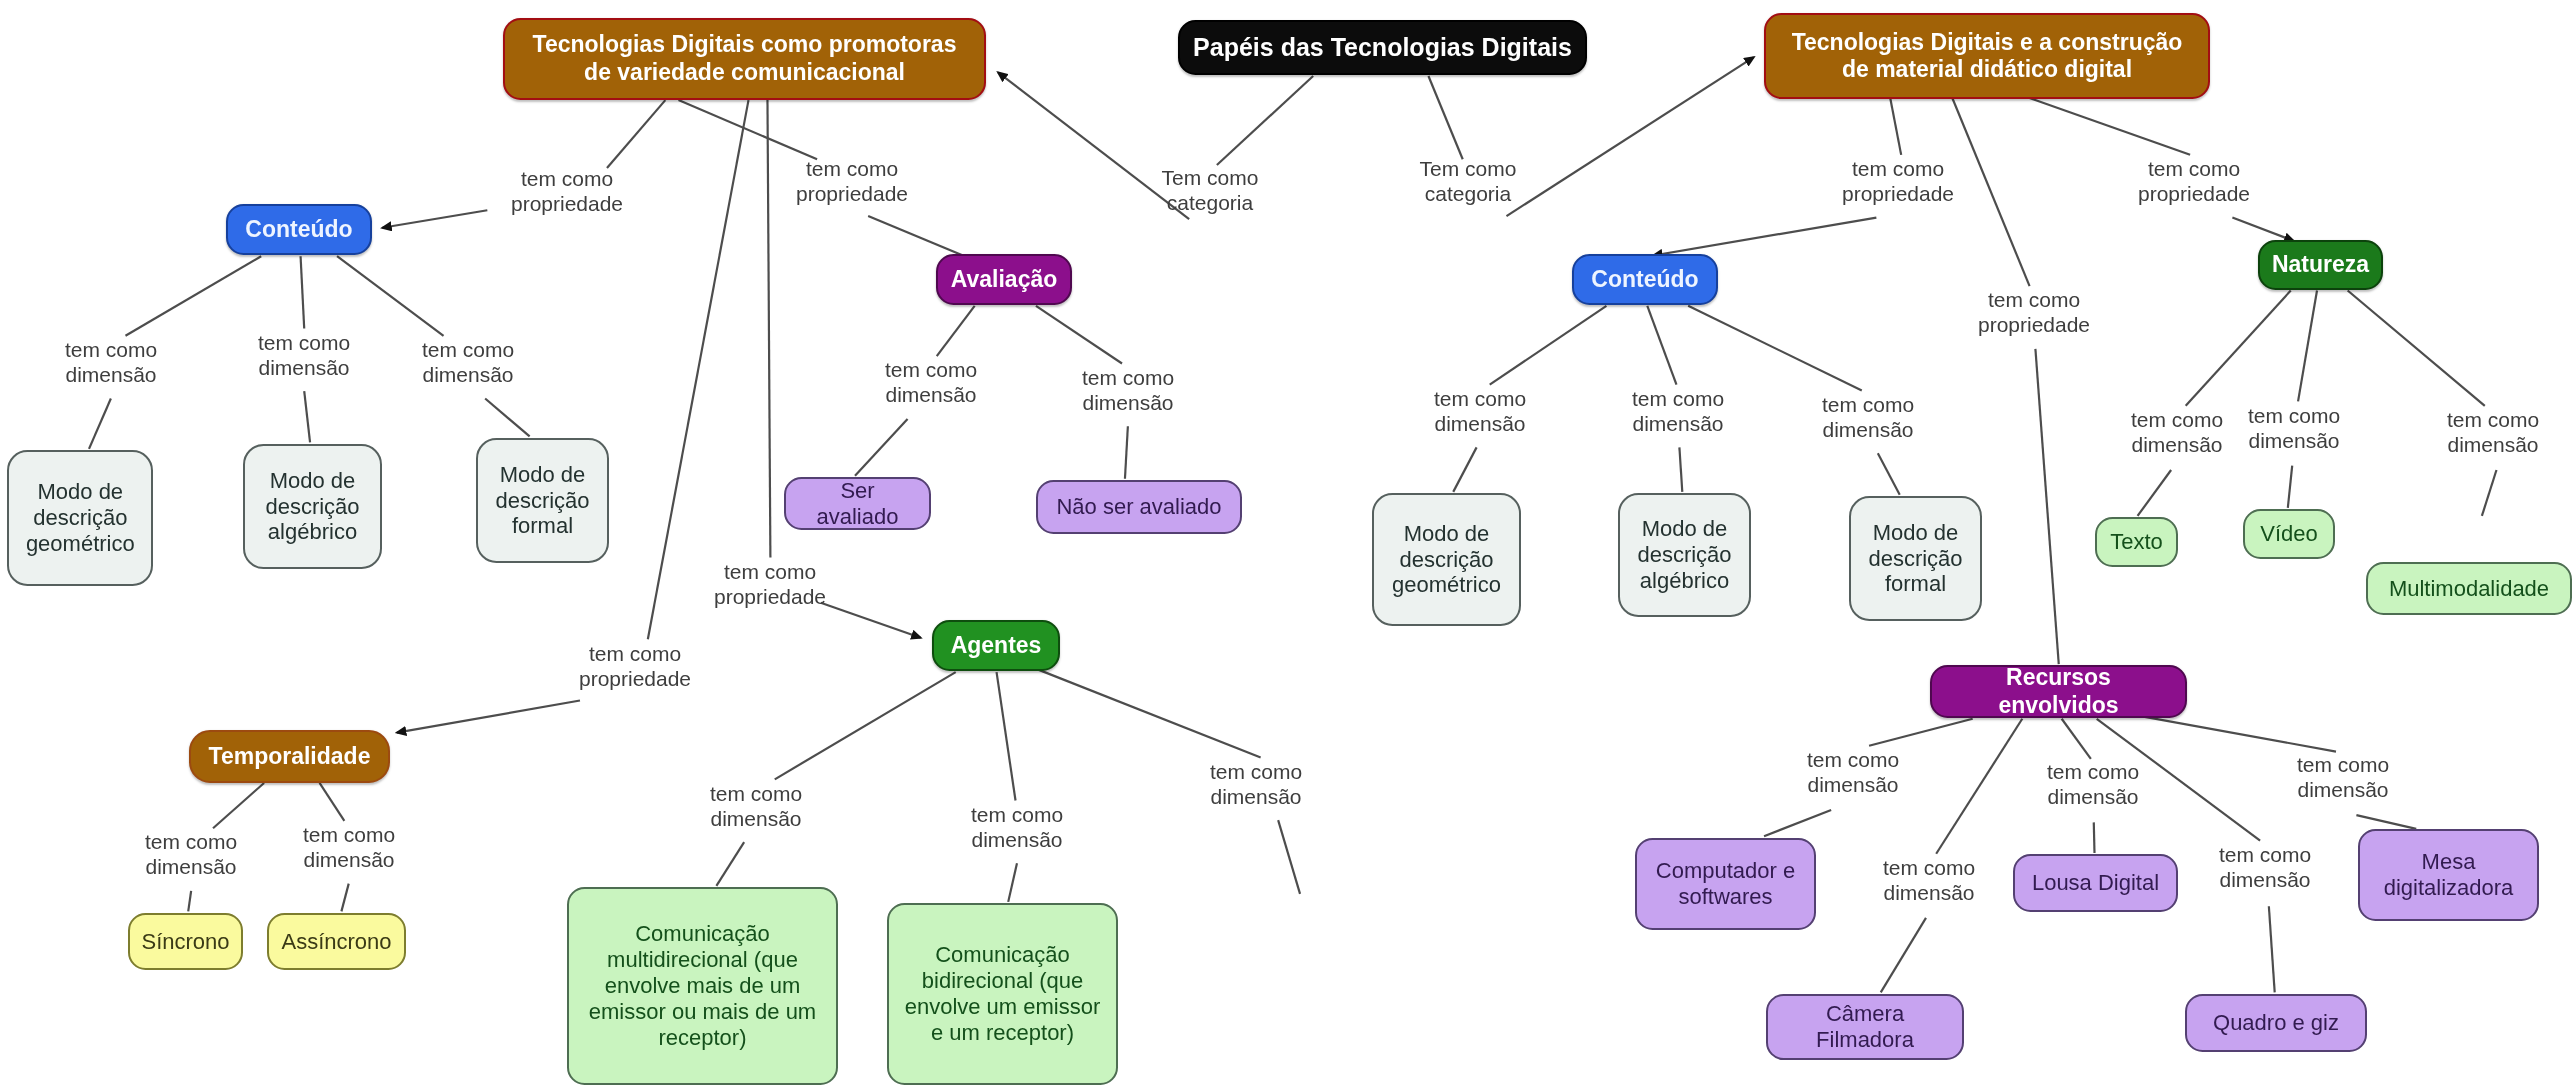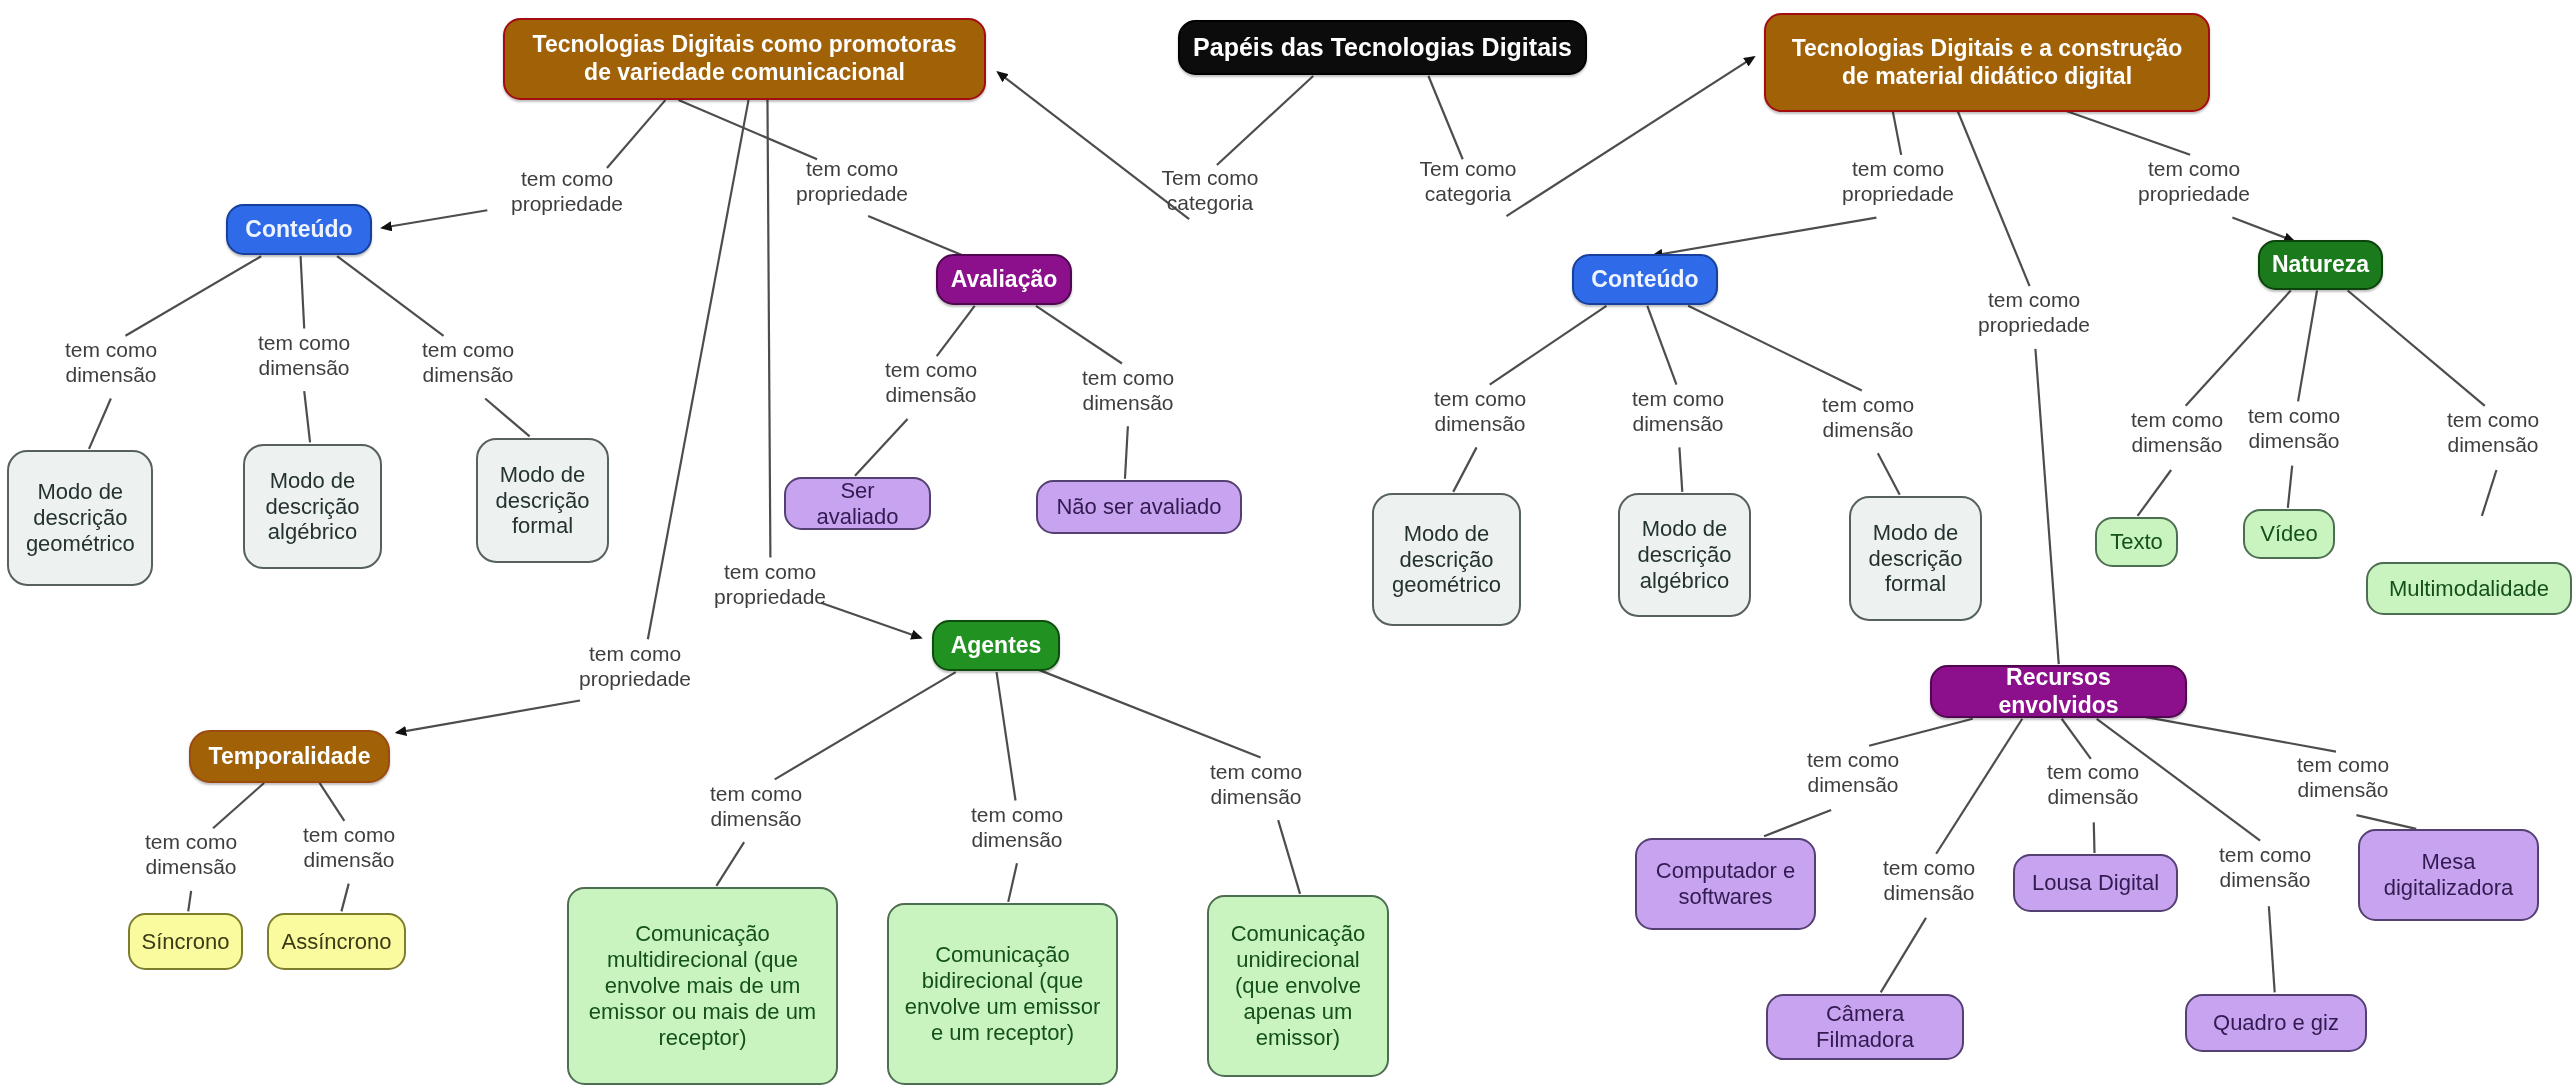--- a/index.html
+++ b/index.html
@@ -95,21 +95,21 @@
       <line x1="2870" y1="1127" x2="2871" y2="1169"></line>
       <line x1="2874" y1="985" x2="3098" y2="1152"></line>
       <line x1="3110" y1="1242" x2="3118" y2="1360"></line>
       <line x1="2938" y1="982" x2="3202" y2="1030"></line>
       <line x1="3230" y1="1117" x2="3312" y2="1136"></line>
     </g>
   </svg>
 
   <div class="node hdr black" style="left:1178px;top:20.4px;width:409px;height:55px;font-size:25px;">Papéis das Tecnologias Digitais</div>
   <div class="node hdr red" style="left:503px;top:17.5px;width:483px;height:82px;">Tecnologias Digitais como promotoras de variedade comunicacional</div>
-  <div class="node hdr red" style="left:1764px;top:13px;width:446px;height:99px;">Tecnologias Digitais e a construção de material didático digital</div>
+  <div class="node hdr red" style="left:1764px;top:13px;width:446px;height:86px;">Tecnologias Digitais e a construção de material didático digital</div>
 
   <div class="node hdr blue" style="left:226px;top:204px;width:146px;height:51px;">Conteúdo</div>
   <div class="node hdr dpurple" style="left:936px;top:254px;width:136px;height:51px;">Avaliação</div>
   <div class="node hdr green" style="left:932px;top:620px;width:128px;height:51px;">Agentes</div>
   <div class="node hdr orange" style="left:189px;top:730px;width:201px;height:53px;">Temporalidade</div>
   <div class="node hdr blue" style="left:1572px;top:254px;width:146px;height:51px;">Conteúdo</div>
   <div class="node hdr green2" style="left:2258px;top:240px;width:125px;height:50px;">Natureza</div>
   <div class="node hdr dpurple" style="left:1930px;top:665px;width:257px;height:53px;">Recursos envolvidos</div>
 
   <div class="node leaf gray" style="left:7.3px;top:450px;width:146px;height:136px;">Modo de descrição geométrico</div>
@@ -117,21 +117,20 @@
   <div class="node leaf gray" style="left:476px;top:438px;width:133px;height:125px;">Modo de descrição formal</div>
 
   <div class="node leaf lpurple" style="left:784px;top:477px;width:147px;height:53px;">Ser avaliado</div>
   <div class="node leaf lpurple" style="left:1036px;top:480px;width:206px;height:54px;">Não ser avaliado</div>
 
   <div class="node leaf yellow" style="left:128px;top:913px;width:115px;height:57px;">Síncrono</div>
   <div class="node leaf yellow" style="left:267px;top:913px;width:139px;height:57px;">Assíncrono</div>
 
   <div class="node leaf lgreen" style="left:567px;top:887px;width:271px;height:198px;">Comunicação multidirecional (que envolve mais de um emissor ou mais de um receptor)</div>
   <div class="node leaf lgreen" style="left:887px;top:903px;width:231px;height:182px;">Comunicação bidirecional (que envolve um emissor e um receptor)</div>
-  <div class="node leaf lgreen" style="left:1207px;top:895px;width:182px;height:182px;">Comunicação unidirecional (que envolve apenas um emissor)</div>
 
   <div class="node leaf gray" style="left:1372px;top:493px;width:149px;height:133px;">Modo de descrição geométrico</div>
   <div class="node leaf gray" style="left:1618px;top:493px;width:133px;height:124px;">Modo de descrição algébrico</div>
   <div class="node leaf gray" style="left:1849px;top:496px;width:133px;height:125px;">Modo de descrição formal</div>
 
   <div class="node leaf lgreen" style="left:2095px;top:517px;width:83px;height:50px;">Texto</div>
   <div class="node leaf lgreen" style="left:2243px;top:509px;width:92px;height:50px;">Vídeo</div>
   <div class="node leaf lgreen" style="left:2366px;top:517px;width:206px;height:53px;margin-top:45px;">Multimodalidade</div>
 
   <div class="node leaf lpurple" style="left:1635px;top:838px;width:181px;height:92px;">Computador e softwares</div>

